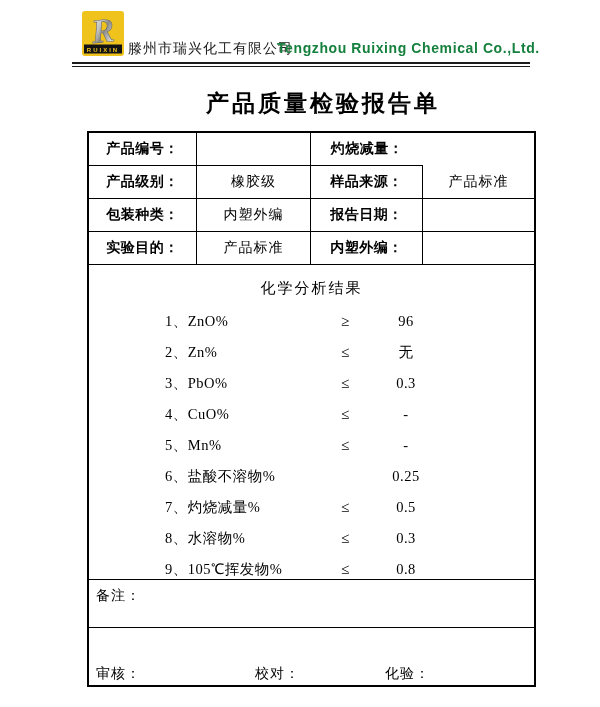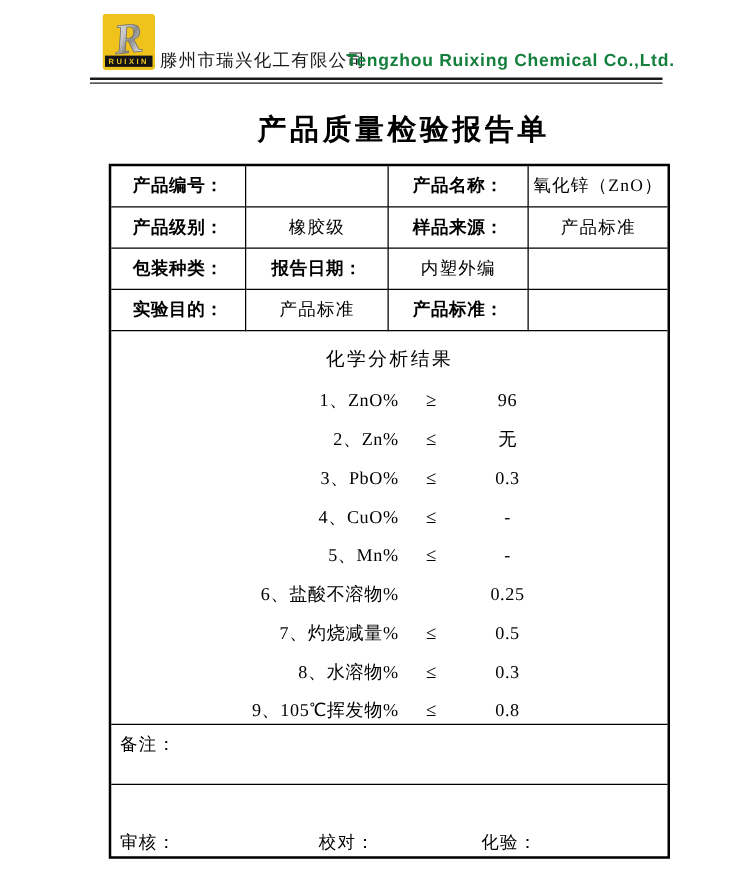--- a/index.html
+++ b/index.html
@@ -69,21 +69,21 @@
   .analysis-title {
     text-align:center; font-size:15px; letter-spacing:2px;
     height:24px; line-height:24px; margin-bottom:6px;
   }
   .analysis-row {
     display:grid;
     grid-template-columns:76px 154px 52px 70px;
     height:31px; line-height:31px;
     font-size:14.5px;
   }
-  .analysis-row .a-name  { grid-column:2; text-align:right;  letter-spacing:0.5px; white-space:nowrap; }
+  .analysis-row .a-name  { grid-column:2; text-align:left;  letter-spacing:0.5px; white-space:nowrap; }
   .analysis-row .a-sym   { grid-column:3; text-align:center; font-size:15px; }
   .analysis-row .a-value { grid-column:4; text-align:center; letter-spacing:0.5px; }
 
   
   .remark-row {
     height:48px;
     border-bottom:1px solid #000;
     padding:7px 0 0 7px;
     font-family:"Liberation Serif", serif;
     font-size:14px; letter-spacing:1px;
@@ -124,42 +124,41 @@
   <div class="company-en">Tengzhou Ruixing Chemical Co.,Ltd.</div>
   <div class="header-rule"></div>
 
   <div class="report-title">产品质量检验报告单</div>
 
   <div class="report-table">
 
     <div class="info-row">
       <div class="cell lbl">产品编号：</div>
       <div class="cell val"></div>
-      <div class="cell lbl">产品名称：</div>
-      <div class="cell val">氧化锌（ZnO）</div>
+      <div class="cell lbl">灼烧减量：</div>
     </div>
 
     <div class="info-row">
       <div class="cell lbl">产品级别：</div>
       <div class="cell val">橡胶级</div>
       <div class="cell lbl">样品来源：</div>
       <div class="cell val">产品标准</div>
     </div>
 
     <div class="info-row">
       <div class="cell lbl">包装种类：</div>
+      <div class="cell val">内塑外编</div>
       <div class="cell lbl">报告日期：</div>
-      <div class="cell val">内塑外编</div>
       <div class="cell val"></div>
     </div>
 
     <div class="info-row">
       <div class="cell lbl">实验目的：</div>
       <div class="cell val">产品标准</div>
-      <div class="cell lbl">产品标准：</div>
+      <div class="cell lbl">内塑外编：</div>
       <div class="cell val"></div>
     </div>
 
     <div class="analysis-cell">
       <div class="analysis-title">化学分析结果</div>
 
       <div class="analysis-row">
         <span class="a-name">1、ZnO%</span>
         <span class="a-sym">≥</span>
         <span class="a-value">96</span>

